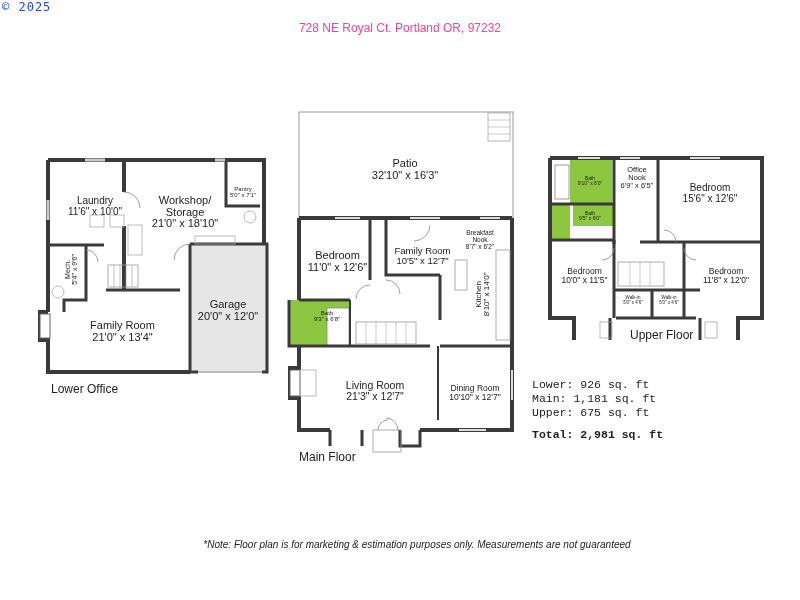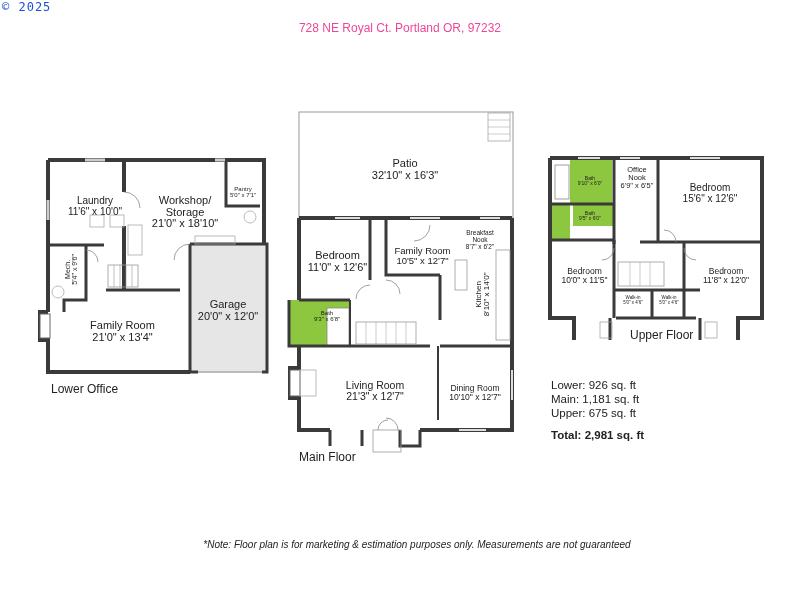--- a/index.html
+++ b/index.html
@@ -4,22 +4,22 @@
 <style>
   html, body { margin: 0; padding: 0; background: #ffffff; }
   body { width: 800px; height: 600px; position: relative; overflow: hidden;
          font-family: "DejaVu Sans", sans-serif; color: #222; }
   .abs { position: absolute; }
   .copyright { left: 2px; top: 0px; font-size: 12px; color: #1d4ed8; letter-spacing: 1px;
                font-family: "DejaVu Sans Mono", monospace; text-align: center; }
   .address { left: 0; width: 800px; top: 21px; text-align: center; font-size: 12px; color: #ec4899;
              font-family: "Liberation Sans", sans-serif; }
   .floor-label { font-size: 12px; color: #222; font-family: "Liberation Sans", sans-serif; margin-top: 8px; }
-  .sqft { left: 551px; top: 378px; font-size: 11.5px; line-height: 14px; color: #222;
-          font-family: Liberation Sans, sans-serif; }
+  .sqft { left: 532px; top: 378px; font-size: 11.5px; line-height: 14px; color: #222;
+          font-family: Liberation Mono, monospace; }
   .sqft .total { font-weight: bold; margin-top: 8px; }
   .note { left: 17px; width: 800px; top: 539px; text-align: center; font-size: 10px; font-style: italic;
           color: #222; font-family: "Liberation Sans", sans-serif; }
   .rl { position: absolute; text-align: center; line-height: 1.05; color: #222;
         font-family: "Liberation Sans", sans-serif; white-space: nowrap; }
   .rl .n { display: block; }
   .rl .d { display: block; }
 </style>
 </head>
 <body>

